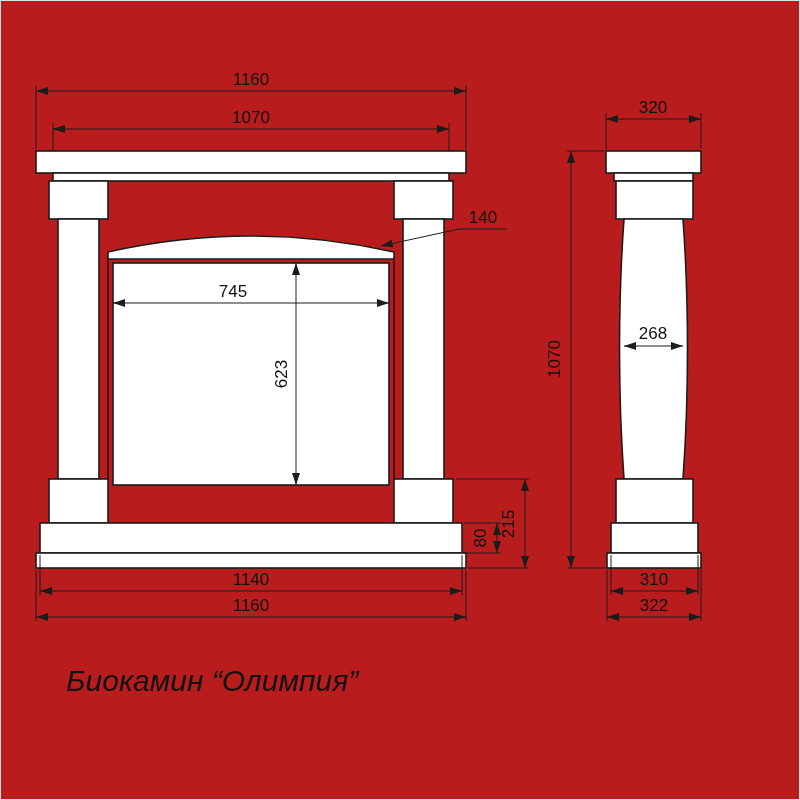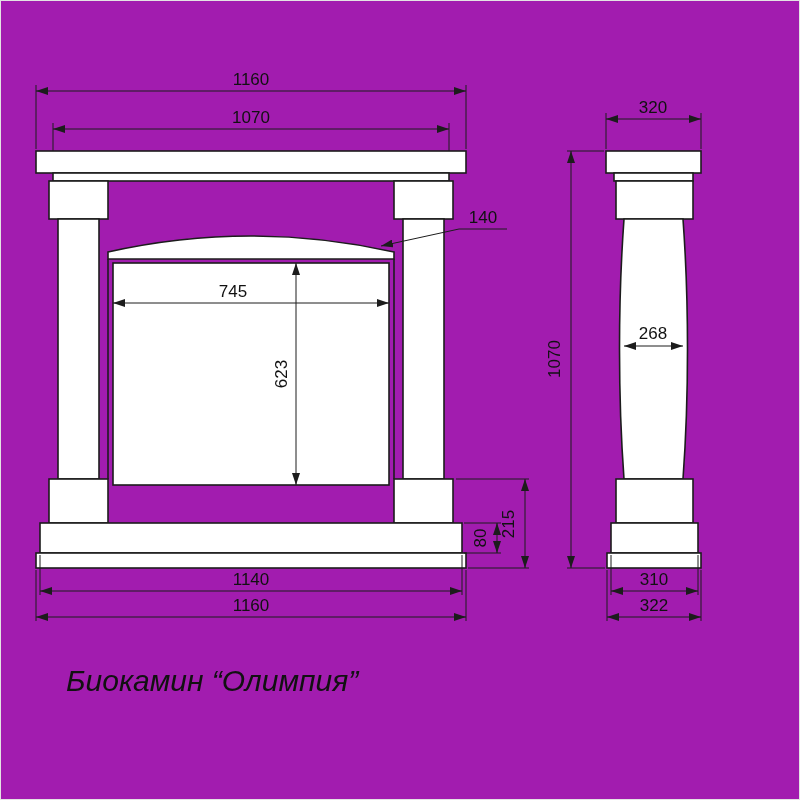--- a/index.html
+++ b/index.html
@@ -1,17 +1,17 @@
 <!DOCTYPE html>
 <html><head>
 <meta charset="utf-8">
 <style>
   html,body{margin:0;padding:0;background:#fff;}
   .canvas{
-    width:800px;height:800px;position:relative;background:#a21caf;
+    width:800px;height:800px;position:relative;background:#b91c1c;
     box-sizing:border-box;border:1px solid #e3e3e3;
     font-family:"Liberation Sans", sans-serif;
   }
   svg{display:block;}
   .obj{fill:#ffffff;stroke:#1c1c1c;stroke-width:1.6;stroke-linejoin:miter;}
   .objline{fill:none;stroke:#1c1c1c;stroke-width:1.6;}
   .dim{stroke:#1c1c1c;stroke-width:1;fill:none;}
   .ext{stroke:#1c1c1c;stroke-width:1;fill:none;}
   .dimtext{font:17px "Liberation Sans", sans-serif;fill:#111;text-anchor:middle;}
   .titletext{font:italic 30px "Liberation Sans", sans-serif;fill:#111;}

